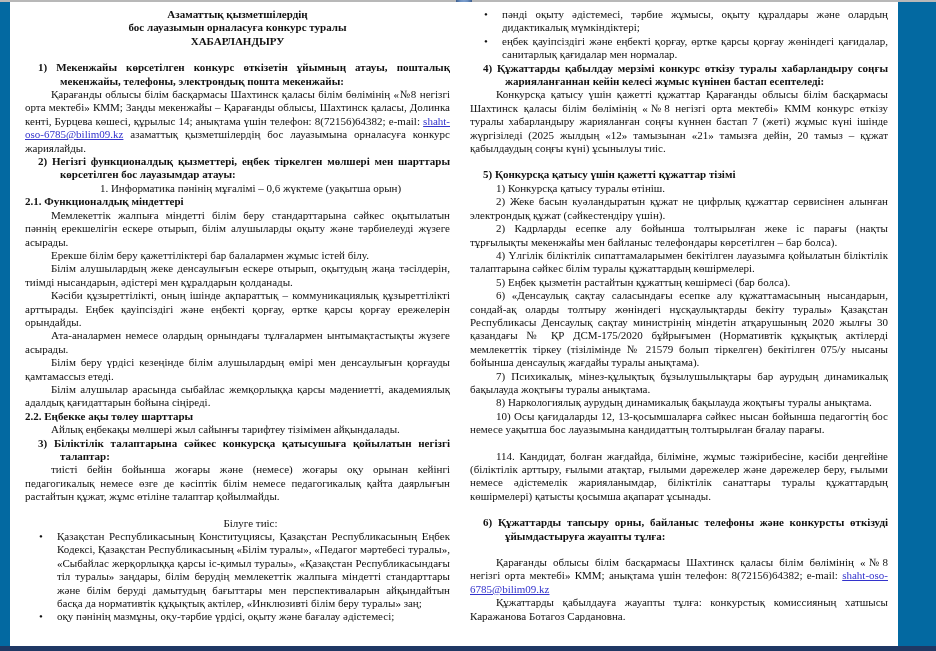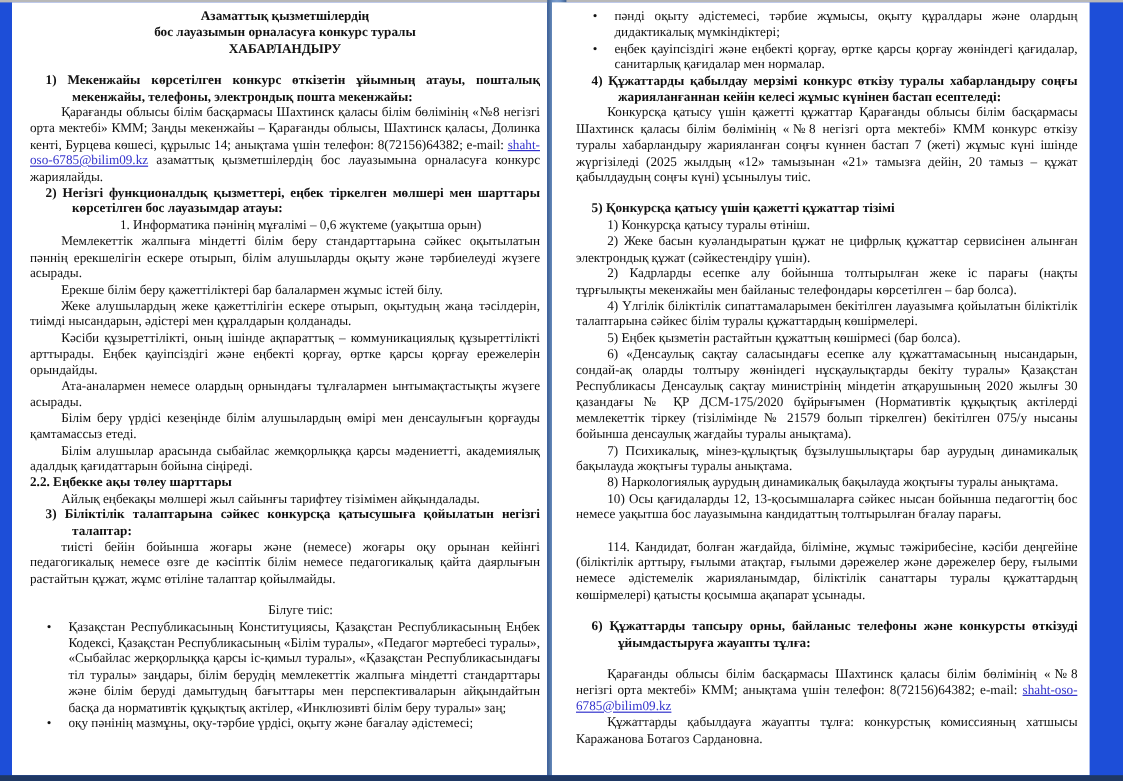--- a/index.html
+++ b/index.html
@@ -1,20 +1,20 @@
 <!DOCTYPE html>
 <html><head>
 <meta charset="utf-8">
 <style>
   html,body{margin:0;padding:0;width:936px;height:651px;overflow:hidden;
     font-family:"Liberation Serif","DejaVu Serif",serif;background:#9a9a9a;}
-  .frame{position:relative;width:936px;height:651px;background:#1d4ed8;}
+  .frame{position:relative;width:936px;height:651px;background:#0369a1;}
   .page{position:absolute;top:2px;bottom:5px;background:#ffffff;}
   .page-1{left:10px;width:446px;}
-  .page-2{left:460px;width:448px;text-decoration:underline;}
+  .page-2{left:450px;width:448px;text-decoration:underline;}
   .divider{position:absolute;left:456px;top:0;bottom:5px;width:16px;
     background:linear-gradient(90deg,#3d5e8e 0%,#6d92c4 30%,#7b9cca 50%,#6d92c4 70%,#3d5e8e 100%);}
   .bottombar{position:absolute;left:0;right:0;bottom:0;height:5px;background:#1f3864;}
   .topline{position:absolute;left:0;right:0;top:0;height:2px;background:#b8b8b8;}
 
   .inner{position:absolute;top:6px;bottom:4px;overflow:hidden;color:#111;
     font-size:11px;line-height:13.4px;}
   .page-1 .inner{left:15px;right:6px;}
   .page-2 .inner{left:20px;right:10px;}
 
@@ -39,23 +39,24 @@
         <div class="blk title-wrap">
           <div>Азаматтық қызметшілердің</div>
           <div>бос лауазымын орналасуға конкурс туралы</div>
           <div>ХАБАРЛАНДЫРУ</div>
         </div>
         <div class="blk spacer"></div>
         <div class="blk heading"><span>1) </span><span>Мекенжайы көрсетілген конкурс өткізетін ұйымның атауы, пошталық мекенжайы, телефоны, электрондық пошта мекенжайы:</span></div>
         <div class="blk para"><span>Қарағанды облысы білім басқармасы Шахтинск қаласы білім бөлімінің «№8 негізгі орта мектебі» КММ; Заңды мекенжайы – Қарағанды облысы, Шахтинск қаласы, Долинка кенті, Бурцева көшесі, құрылыс 14; анықтама үшін телефон: 8(72156)64382; e-mail: </span><a class="doclink" href="#" style="color: rgb(51, 51, 204);">shaht-oso-6785@bilim09.kz</a><span> азаматтық қызметшілердің бос лауазымына орналасуға конкурс жариялайды.</span></div>
         <div class="blk heading"><span>2) </span><span>Негізгі функционалдық қызметтері, еңбек тіркелген мөлшері мен шарттары көрсетілген бос лауазымдар атауы:</span></div>
         <div class="blk plain"><span>1. Информатика пәнінің мұғалімі – 0,6 жүктеме (уақытша орын)</span></div>
+        <div class="blk subheading"><span>2.1. Функционалдық міндеттері</span></div>
         <div class="blk para"><span>Мемлекеттік жалпыға міндетті білім беру стандарттарына сәйкес оқытылатын пәннің ерекшелігін ескере отырып, білім алушыларды оқыту және тәрбиелеуді жүзеге асырады.</span></div>
         <div class="blk para"><span>Ерекше білім беру қажеттіліктері бар балалармен жұмыс істей білу.</span></div>
-        <div class="blk para"><span>Жеке алушылардың жеке қажеттілігін ескере отырып, оқытудың жаңа тәсілдерін, тиімді нысандарын, әдістері мен құралдарын қолданады.</span></div>
+        <div class="blk para"><span>Білім алушылардың жеке денсаулығын ескере отырып, оқытудың жаңа тәсілдерін, тиімді нысандарын, әдістері мен құралдарын қолданады.</span></div>
         <div class="blk para"><span>Кәсіби құзыреттілікті, оның ішінде ақпараттық – коммуникациялық құзыреттілікті арттырады. Еңбек қауіпсіздігі және еңбекті қорғау, өртке қарсы қорғау ережелерін орындайды.</span></div>
         <div class="blk para"><span>Ата-аналармен немесе олардың орнындағы тұлғалармен ынтымақтастықты жүзеге асырады.</span></div>
         <div class="blk para"><span>Білім беру үрдісі кезеңінде білім алушылардың өмірі мен денсаулығын қорғауды қамтамассыз етеді.</span></div>
         <div class="blk para"><span>Білім алушылар арасында сыбайлас жемқорлыққа қарсы мәдениетті, академиялық адалдық қағидаттарын бойына сіңіреді.</span></div>
         <div class="blk subheading"><span>2.2. Еңбекке ақы төлеу шарттары</span></div>
         <div class="blk para"><span>Айлық еңбекақы мөлшері жыл сайынғы тарифтеу тізімімен айқындалады.</span></div>
         <div class="blk heading"><span>3) </span><span>Біліктілік талаптарына сәйкес конкурсқа қатысушыға қойылатын негізгі талаптар:</span></div>
         <div class="blk para"><span>тиісті бейін бойынша жоғары және (немесе) жоғары оқу орынан кейінгі педагогикалық немесе өзге де кәсіптік білім немесе педагогикалық қайта даярлығын растайтын құжат, жұмс өтіліне талаптар қойылмайды.</span></div>
         <div class="blk spacer"></div>
         <div class="blk plain"><span>Білуге тиіс:</span></div>

